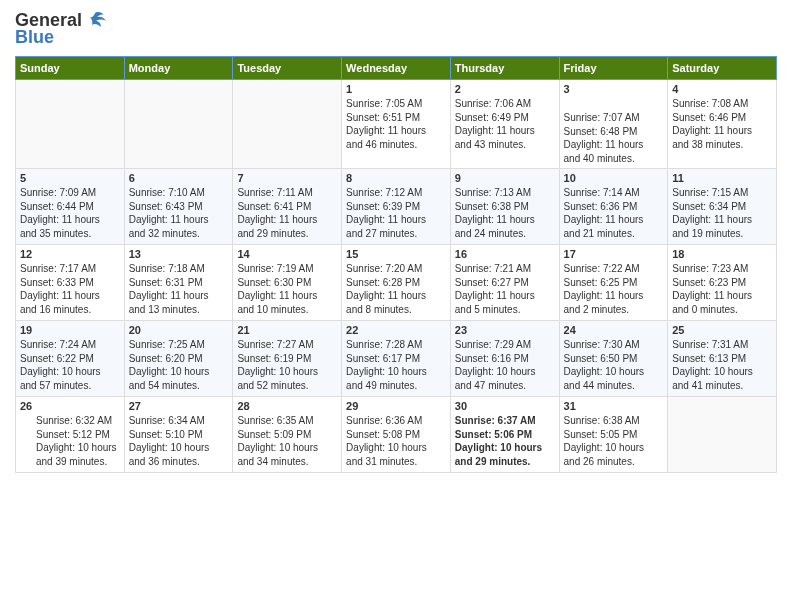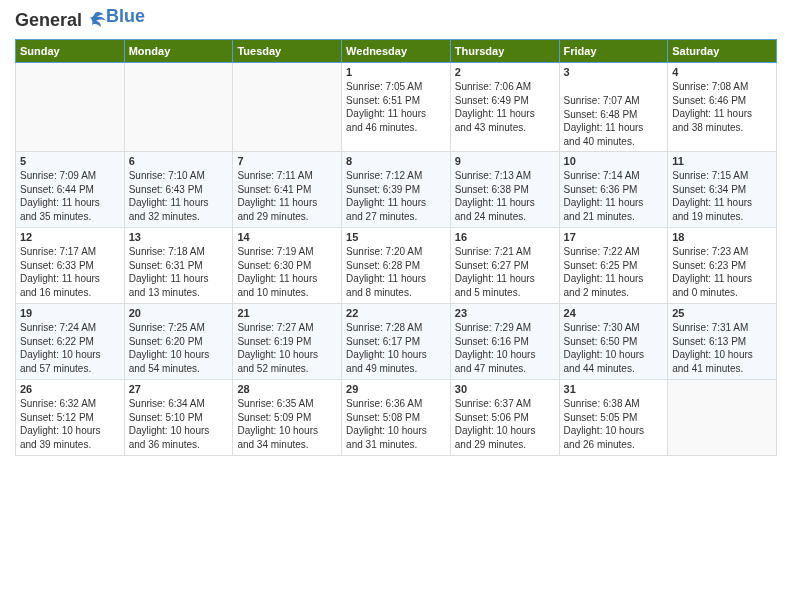--- a/index.html
+++ b/index.html
@@ -15,21 +15,21 @@
       padding: 10px 15px 10px 15px;
     }
     .header-area {
       display: flex;
       justify-content: space-between;
       align-items: flex-start;
       margin-bottom: 8px;
     }
     .logo {
       display: flex;
-      flex-direction: row;
+      flex-direction: column;
       align-items: flex-start;
     }
     .logo-row {
       display: flex;
       align-items: center;
       gap: 2px;
     }
     .title-area {
       text-align: right;
     }
@@ -298,21 +298,21 @@
             <span class="day-number">25</span>
             <div class="day-info" style="white-space: pre-line;">Sunrise: 7:31 AM
 Sunset: 6:13 PM
 Daylight: 10 hours
 and 41 minutes.</div>
           </td>
         </tr>
         <tr>
           <td>
             <span class="day-number">26</span>
-            <div class="day-info" style="white-space: pre-line;">Sunrise: 6:32 AM
+            <div class="day-info" style="white-space: pre-line; margin-left: 16px;">Sunrise: 6:32 AM
 Sunset: 5:12 PM
 Daylight: 10 hours
 and 39 minutes.</div>
           </td>
           <td>
             <span class="day-number">27</span>
             <div class="day-info" style="white-space: pre-line;">Sunrise: 6:34 AM
 Sunset: 5:10 PM
 Daylight: 10 hours
 and 36 minutes.</div>
@@ -326,21 +326,21 @@
           </td>
           <td>
             <span class="day-number">29</span>
             <div class="day-info" style="white-space: pre-line;">Sunrise: 6:36 AM
 Sunset: 5:08 PM
 Daylight: 10 hours
 and 31 minutes.</div>
           </td>
           <td>
             <span class="day-number">30</span>
-            <div class="day-info" style="white-space: pre-line;">Sunrise: 6:37 AM
+            <div class="day-info" style="white-space: pre-line; font-weight: bold;">Sunrise: 6:37 AM
 Sunset: 5:06 PM
 Daylight: 10 hours
 and 29 minutes.</div>
           </td>
           <td>
             <span class="day-number">31</span>
             <div class="day-info" style="white-space: pre-line;">Sunrise: 6:38 AM
 Sunset: 5:05 PM
 Daylight: 10 hours
 and 26 minutes.</div>

